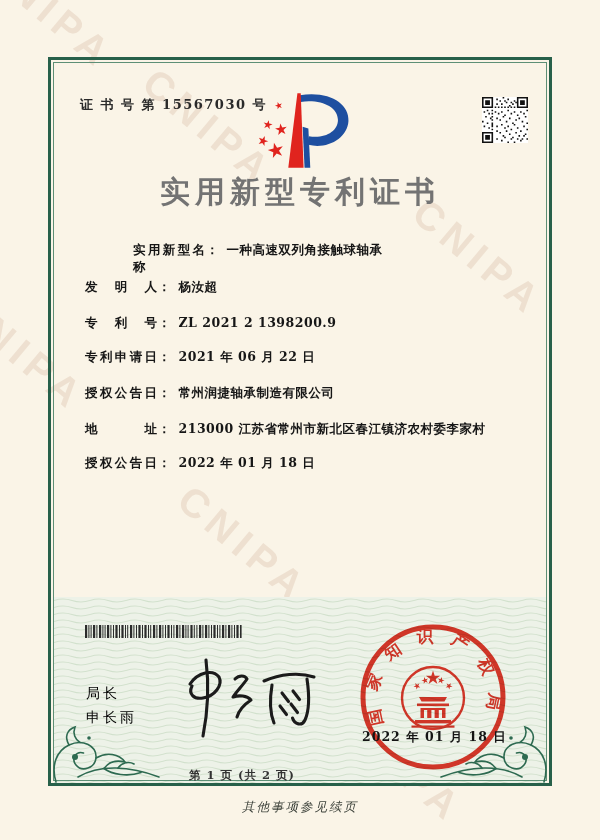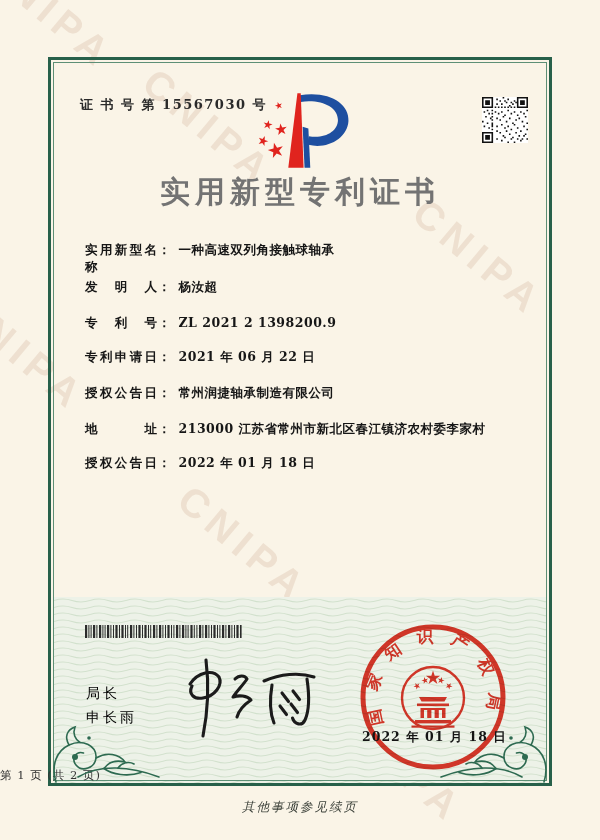--- a/index.html
+++ b/index.html
@@ -73,22 +73,22 @@
   }
   .signature{position:absolute;left:168px;top:652px;}
   
   .seal{position:absolute;left:358px;top:622px;mix-blend-mode:multiply;}
   .seal-date{
     position:absolute;left:362px;top:729px;
     font-size:12.5px;font-weight:700;letter-spacing:1px;color:#141414;z-index:6;
   }
   
   .page-num{
-    position:absolute;left:0;top:768px;width:484px;
-    font-size:11.5px;color:#333;letter-spacing:1px;
+    position:absolute;left:0;top:768px;width:484px;text-align:center;
+    font-size:11.5px;color:#333;letter-spacing:1px;font-weight:bold;
   }
   .cont-note{
     position:absolute;left:0;top:799px;width:600px;text-align:center;
     font-size:12.5px;font-style:italic;color:#3c413a;letter-spacing:2px;font-family:Liberation Serif, serif;
   }
   .orn{position:absolute;z-index:5;}
   .orn-r{transform:scaleX(-1);}
 </style>
 </head>
 <body>
@@ -140,21 +140,21 @@
   M1 9h1v1H1zM3 8h1v1H3zM4 10h1v1H4zM2 12h1v1H2zM5 13h1v1H5zM0 15h1v1H0zM3 16h1v1H3zM1 18h1v1H1zM4 19h1v1H4zM6 17h1v1H6z
   M8 9h1v1H8zM10 10h1v1h-1zM12 9h1v1h-1zM14 11h1v1h-1zM16 8h1v1h-1zM18 10h1v1h-1zM20 9h1v1h-1zM22 11h1v1h-1zM24 9h1v1h-1zM26 10h1v1h-1zM28 8h1v1h-1z
   M9 13h1v1H9zM11 14h1v1h-1zM13 12h1v1h-1zM15 15h1v1h-1zM17 13h1v1h-1zM19 16h1v1h-1zM21 14h1v1h-1zM23 13h1v1h-1zM25 15h1v1h-1zM27 12h1v1h-1zM28 16h1v1h-1z
   M9 18h1v1H9zM12 17h1v1h-1zM14 19h1v1h-1zM16 18h1v1h-1zM18 20h1v1h-1zM20 17h1v1h-1zM22 19h1v1h-1zM24 21h1v1h-1zM26 18h1v1h-1zM28 20h1v1h-1z
   M9 21h1v1H9zM11 22h1v1h-1zM13 24h1v1h-1zM15 21h1v1h-1zM17 23h1v1h-1zM19 25h1v1h-1zM21 22h1v1h-1zM23 24h1v1h-1zM25 26h1v1h-1zM27 23h1v1h-1z
   M9 26h1v1H9zM12 27h1v1h-1zM14 25h1v1h-1zM16 28h1v1h-1zM18 26h1v1h-1zM20 28h1v1h-1zM22 26h1v1h-1zM24 27h1v1h-1zM26 24h1v1h-1zM28 26h1v1h-1z"></path>
 </svg>
 
 <div class="title">实用新型专利证书</div>
 
-<div class="row" style="top:242px;">
+<div class="row" style="top:242px;margin-left:48px;">
   <span class="flabel">实用新型名称</span><span class="fcolon">：</span><span class="fvalue">一种高速双列角接触球轴承</span>
 </div>
 <div class="row" style="top:279px;">
   <span class="flabel">发明人</span><span class="fcolon">：</span><span class="fvalue">杨汝超</span>
 </div>
 <div class="row" style="top:315px;">
   <span class="flabel">专利号</span><span class="fcolon">：</span><span class="fvalue">ZL 2021 2 1398200.9</span>
 </div>
 <div class="row" style="top:349px;">
   <span class="flabel">专利申请日</span><span class="fcolon">：</span><span class="fvalue">2021 年 06 月 22 日</span>

